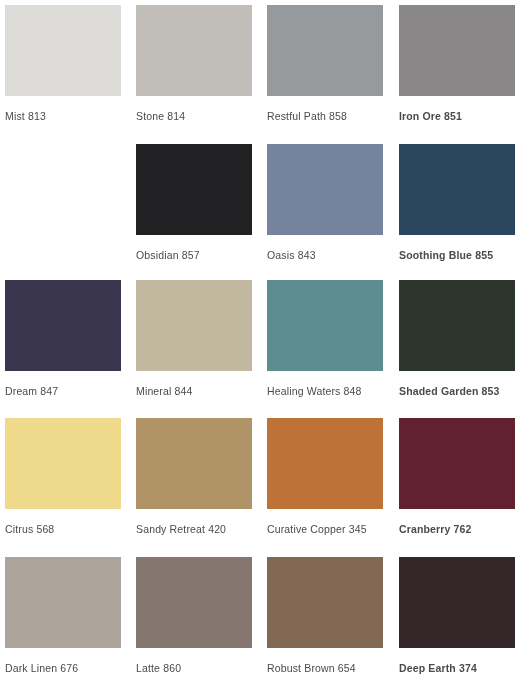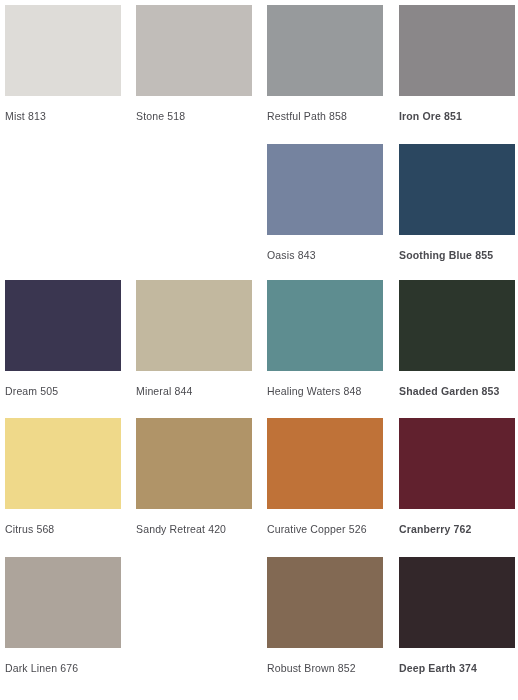--- a/index.html
+++ b/index.html
@@ -53,41 +53,45 @@
 </head>
 <body>
 
 <div id="palette-grid">
     <div class="swatch-cell col-0 row-0">
       <span class="swatch-chip" style="background: rgb(222, 220, 216);"></span>
       <span class="swatch-label">Mist 813</span>
     </div>
     <div class="swatch-cell col-1 row-0">
       <span class="swatch-chip" style="background: rgb(193, 189, 185);"></span>
-      <span class="swatch-label">Stone 518</span>
+      <span class="swatch-label">Stone 814</span>
     </div>
     <div class="swatch-cell col-2 row-0">
       <span class="swatch-chip" style="background: rgb(151, 154, 156);"></span>
       <span class="swatch-label">Restful Path 858</span>
     </div>
     <div class="swatch-cell col-3 row-0">
       <span class="swatch-chip" style="background: rgb(138, 135, 137);"></span>
       <span class="swatch-label">Iron Ore 851</span>
+    </div>
+    <div class="swatch-cell col-1 row-1">
+      <span class="swatch-chip" style="background: rgb(33, 33, 36);"></span>
+      <span class="swatch-label">Obsidian 857</span>
     </div>
     <div class="swatch-cell col-2 row-1">
       <span class="swatch-chip" style="background: rgb(117, 131, 159);"></span>
       <span class="swatch-label">Oasis 843</span>
     </div>
     <div class="swatch-cell col-3 row-1">
       <span class="swatch-chip" style="background: rgb(43, 71, 96);"></span>
       <span class="swatch-label">Soothing Blue 855</span>
     </div>
     <div class="swatch-cell col-0 row-2">
       <span class="swatch-chip" style="background: rgb(58, 54, 80);"></span>
-      <span class="swatch-label">Dream 505</span>
+      <span class="swatch-label">Dream 847</span>
     </div>
     <div class="swatch-cell col-1 row-2">
       <span class="swatch-chip" style="background: rgb(194, 184, 159);"></span>
       <span class="swatch-label">Mineral 844</span>
     </div>
     <div class="swatch-cell col-2 row-2">
       <span class="swatch-chip" style="background: rgb(94, 141, 144);"></span>
       <span class="swatch-label">Healing Waters 848</span>
     </div>
     <div class="swatch-cell col-3 row-2">
@@ -97,31 +101,35 @@
     <div class="swatch-cell col-0 row-3">
       <span class="swatch-chip" style="background: rgb(239, 217, 138);"></span>
       <span class="swatch-label">Citrus 568</span>
     </div>
     <div class="swatch-cell col-1 row-3">
       <span class="swatch-chip" style="background: rgb(176, 148, 104);"></span>
       <span class="swatch-label">Sandy Retreat 420</span>
     </div>
     <div class="swatch-cell col-2 row-3">
       <span class="swatch-chip" style="background: rgb(191, 114, 56);"></span>
-      <span class="swatch-label">Curative Copper 526</span>
+      <span class="swatch-label">Curative Copper 345</span>
     </div>
     <div class="swatch-cell col-3 row-3">
       <span class="swatch-chip" style="background: rgb(97, 33, 46);"></span>
       <span class="swatch-label">Cranberry 762</span>
     </div>
     <div class="swatch-cell col-0 row-4">
       <span class="swatch-chip" style="background: rgb(173, 164, 155);"></span>
       <span class="swatch-label">Dark Linen 676</span>
     </div>
+    <div class="swatch-cell col-1 row-4">
+      <span class="swatch-chip" style="background: rgb(134, 118, 112);"></span>
+      <span class="swatch-label">Latte 860</span>
+    </div>
     <div class="swatch-cell col-2 row-4">
       <span class="swatch-chip" style="background: rgb(130, 105, 83);"></span>
-      <span class="swatch-label">Robust Brown 852</span>
+      <span class="swatch-label">Robust Brown 654</span>
     </div>
     <div class="swatch-cell col-3 row-4">
       <span class="swatch-chip" style="background: rgb(51, 39, 42);"></span>
       <span class="swatch-label">Deep Earth 374</span>
     </div>
   </div>
 
 </body></html>

